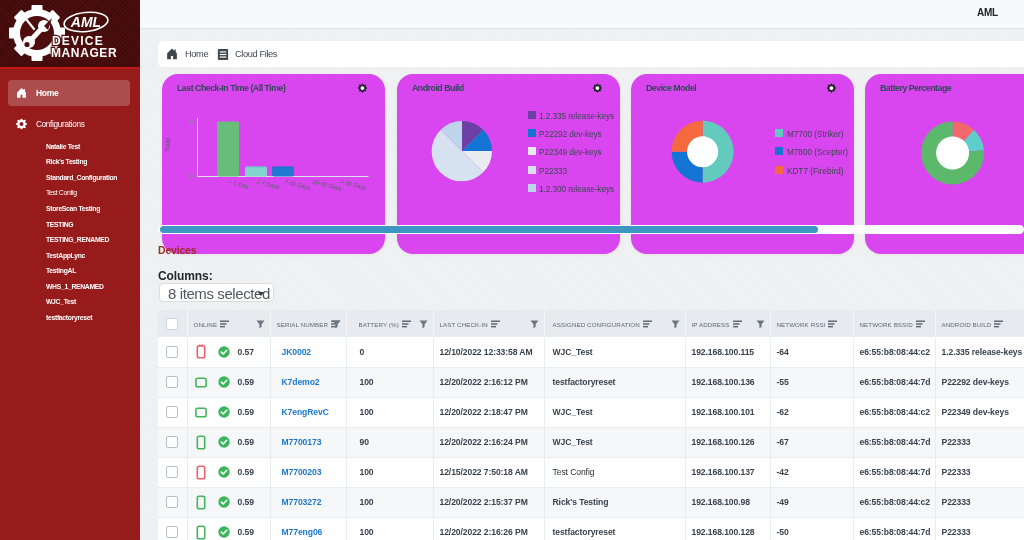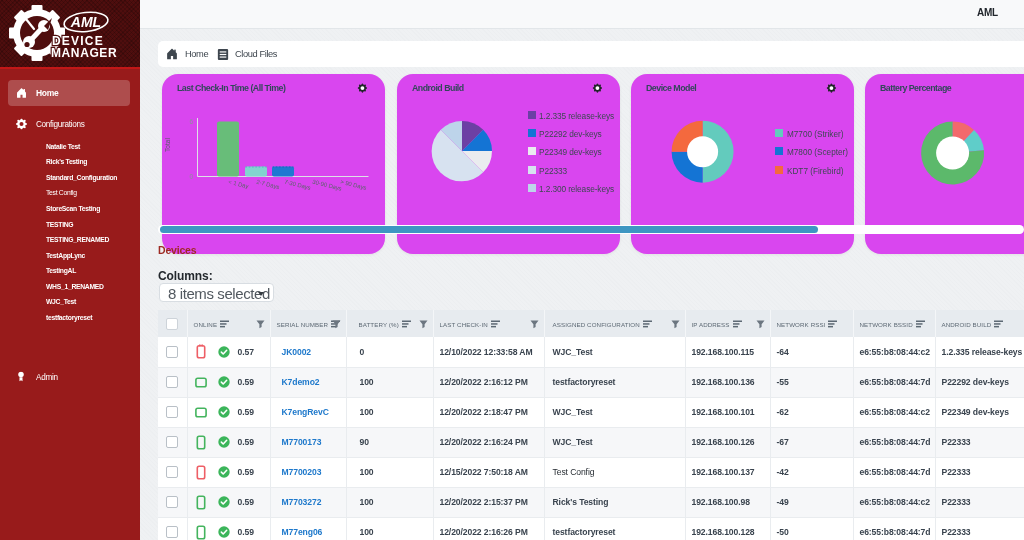--- a/index.html
+++ b/index.html
@@ -125,27 +125,20 @@
   <span class="subitem norm" style="top:192px;">Test Config</span>
   <span class="subitem" style="top:208px;">StoreScan Testing</span>
   <span class="subitem" style="top:223.5px;">TESTING</span>
   <span class="subitem" style="top:239px;">TESTING_RENAMED</span>
   <span class="subitem" style="top:254.5px;">TestAppLync</span>
   <span class="subitem" style="top:270px;">TestingAL</span>
   <span class="subitem" style="top:285.5px;">WHS_1_RENAMED</span>
   <span class="subitem" style="top:301px;">WJC_Test</span>
   <span class="subitem" style="top:316.5px;">testfactoryreset</span>
 
-  <div class="navitem" id="nav-admin" style="top:366px;">
-    <svg width="10" height="11" viewBox="0 0 16 18" fill="#fff">
-        <circle cx="8" cy="5" r="4.5"></circle>
-        <path d="M5.5 9.5h5V16l-2.5-1.8L5.5 16z"></path>
-      </svg>
-    <span class="txt">Admin</span>
-  </div>
 </div>
 
 <div id="crumbbar">
   <svg style="left:8px;" width="12" height="12" viewBox="0 0 16 16" fill="#3e464e">
       <path d="M6.5 14.5v-3.505c0-.245.25-.495.5-.495h2c.25 0 .5.25.5.5v3.5a.5.5 0 0 0 .5.5h4a.5.5 0 0 0 .5-.5v-7a.5.5 0 0 0-.146-.354L13 5.793V2.5a.5.5 0 0 0-.5-.5h-1a.5.5 0 0 0-.5.5v1.293L8.354 1.146a.5.5 0 0 0-.708 0l-6 6A.5.5 0 0 0 1.5 7.5v7a.5.5 0 0 0 .5.5h4a.5.5 0 0 0 .5-.5z"></path>
     </svg>
   <span class="bc" style="left:27px;">Home</span>
   <svg style="left:59px; top:8px;" width="12" height="11" viewBox="0 0 16 15" fill="#3e464e">
       <path d="M1 1.5A1.5 1.5 0 0 1 2.5 0h11A1.5 1.5 0 0 1 15 1.5v12a1.5 1.5 0 0 1-1.5 1.5h-11A1.5 1.5 0 0 1 1 13.5v-12z"></path>
       <g stroke="#fff" stroke-width="1.6">

